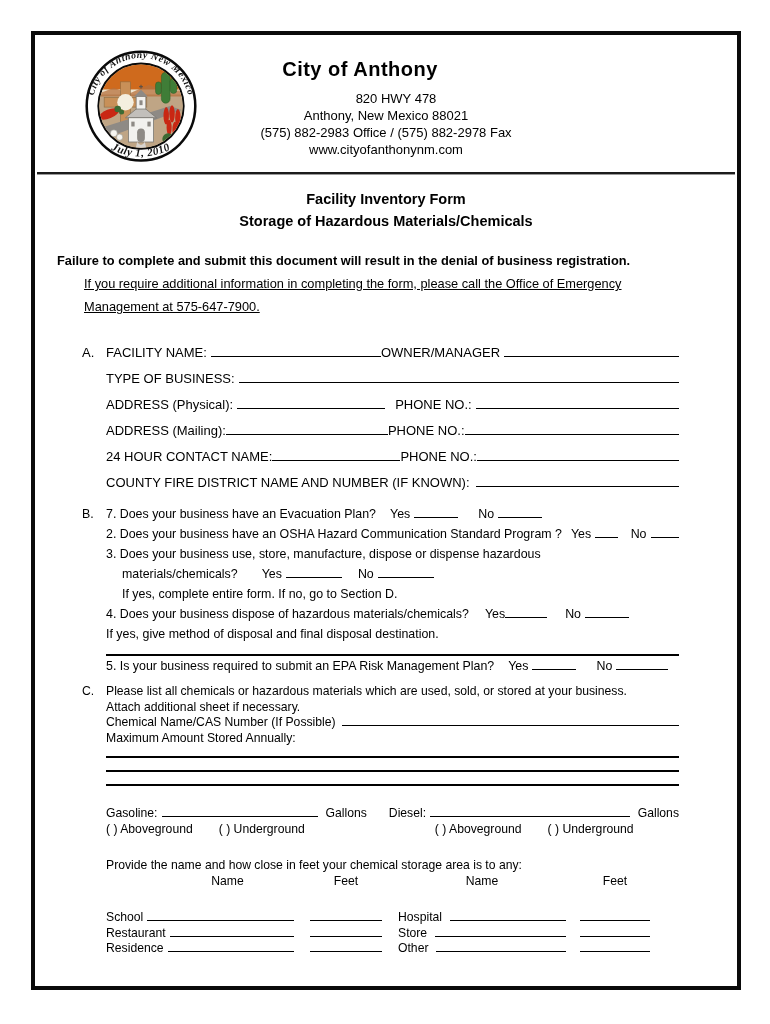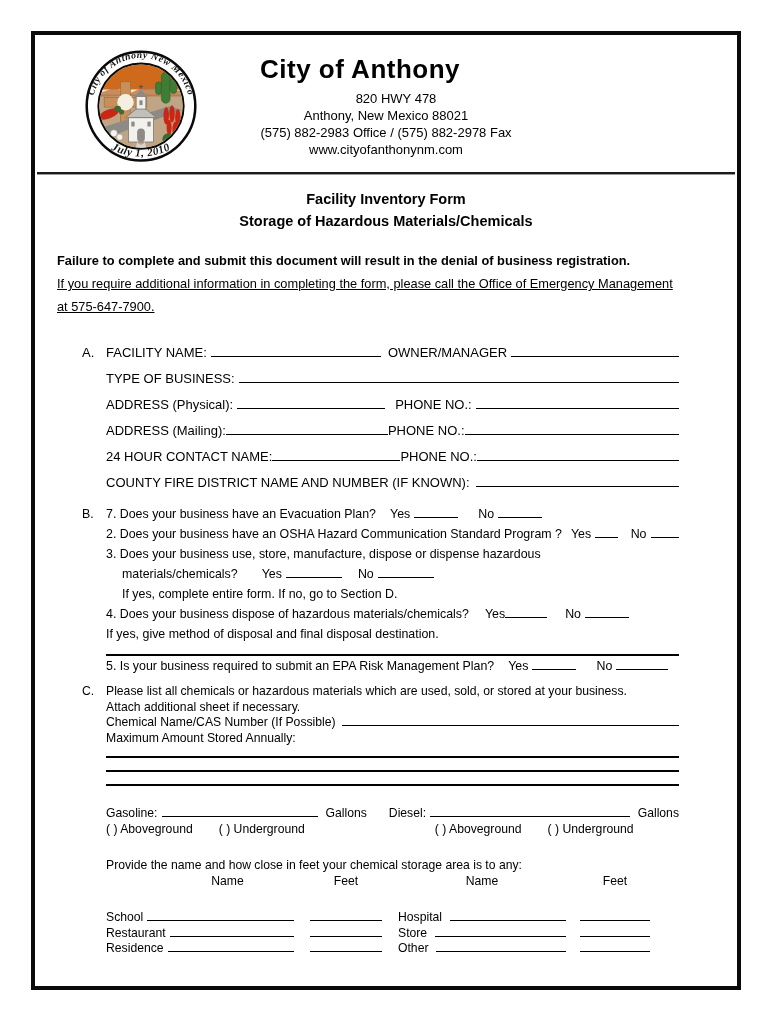--- a/index.html
+++ b/index.html
@@ -7,32 +7,32 @@
   body { font-family:"Liberation Sans", sans-serif; color:#000; position:relative; }
 
   .page { position:absolute; left:31px; top:31px; width:710px; height:959px;
           border:3px solid #0a0a0a; background:#fff; }
   .page-inner { width:100%; height:100%; border:1px solid #0a0a0a; margin:0; padding:0; position:relative; }
 
   
   .header { position:relative; height:133px; }
   .seal { position:absolute; left:42px; top:10px; }
   .header-text { text-align:center; padding-top:16px; }
-  .org-title { font-size:26px; font-weight:bold; letter-spacing:0.5px; padding-right:52px; line-height:36px; }
+  .org-title { font-size:20px; font-weight:bold; letter-spacing:0.5px; padding-right:52px; line-height:36px; }
   .addr { font-size:13px; line-height:16px; margin-top:1px; }
   .addr:first-of-type { margin-top:4px;padding-left:20px; }
   .header-rule { height:3px; background:#1c1c1c; margin:4px 2px 0 2px; border-bottom:1px solid #9a9a9a; }
 
   
   .doc-title { margin-top:13px; text-align:center; font-weight:bold; font-size:14.5px; line-height:22px; }
 
   
   .intro { margin:17px 60px 0 22px; width:628px; font-size:12.8px; line-height:23px; }
   .warn { font-weight:bold; white-space:nowrap; }
-  .info { text-decoration:underline; }
+  .info { text-decoration:underline;margin-left:27px; }
 
   
   .r { display:flex; align-items:baseline; }
   .r > span { white-space:nowrap; }
   .lbl { flex-shrink:0; }
   .letter { width:24px; flex-shrink:0; }
   .bl { display:inline-block; border-bottom:1.4px solid #000; min-height:1px; flex-shrink:1; margin-left:4px; }
   .bl.grow { flex:1 1 auto; }
   .bl.thick { border-bottom-width:2.2px; }
 
@@ -164,21 +164,21 @@
   <div class="intro">
     <p class="warn">Failure to complete and submit this document will result in the denial of business registration.</p>
     <p class="info">If you require additional information in completing the form, please call the Office of Emergency Management at 575-647-7900.</p>
   </div>
 
   <div class="secA">
     <div class="r">
       <span class="letter">A.</span>
       <span class="lbl">FACILITY NAME:</span>
       <span class="bl" style="width:170px"></span>
-      <span class="lbl" style="margin-left:7px">OWNER/MANAGER</span>
+      <span class="lbl" style="">OWNER/MANAGER</span>
       <span class="bl grow"></span>
     </div>
     <div class="r" style="padding-left:24px">
       <span class="lbl">TYPE OF BUSINESS:</span>
       <span class="bl grow"></span>
     </div>
     <div class="r" style="padding-left:24px">
       <span class="lbl">ADDRESS (Physical):</span>
       <span class="bl" style="width:148px"></span>
       <span class="lbl" style="margin-left:10px">PHONE NO.:</span>

